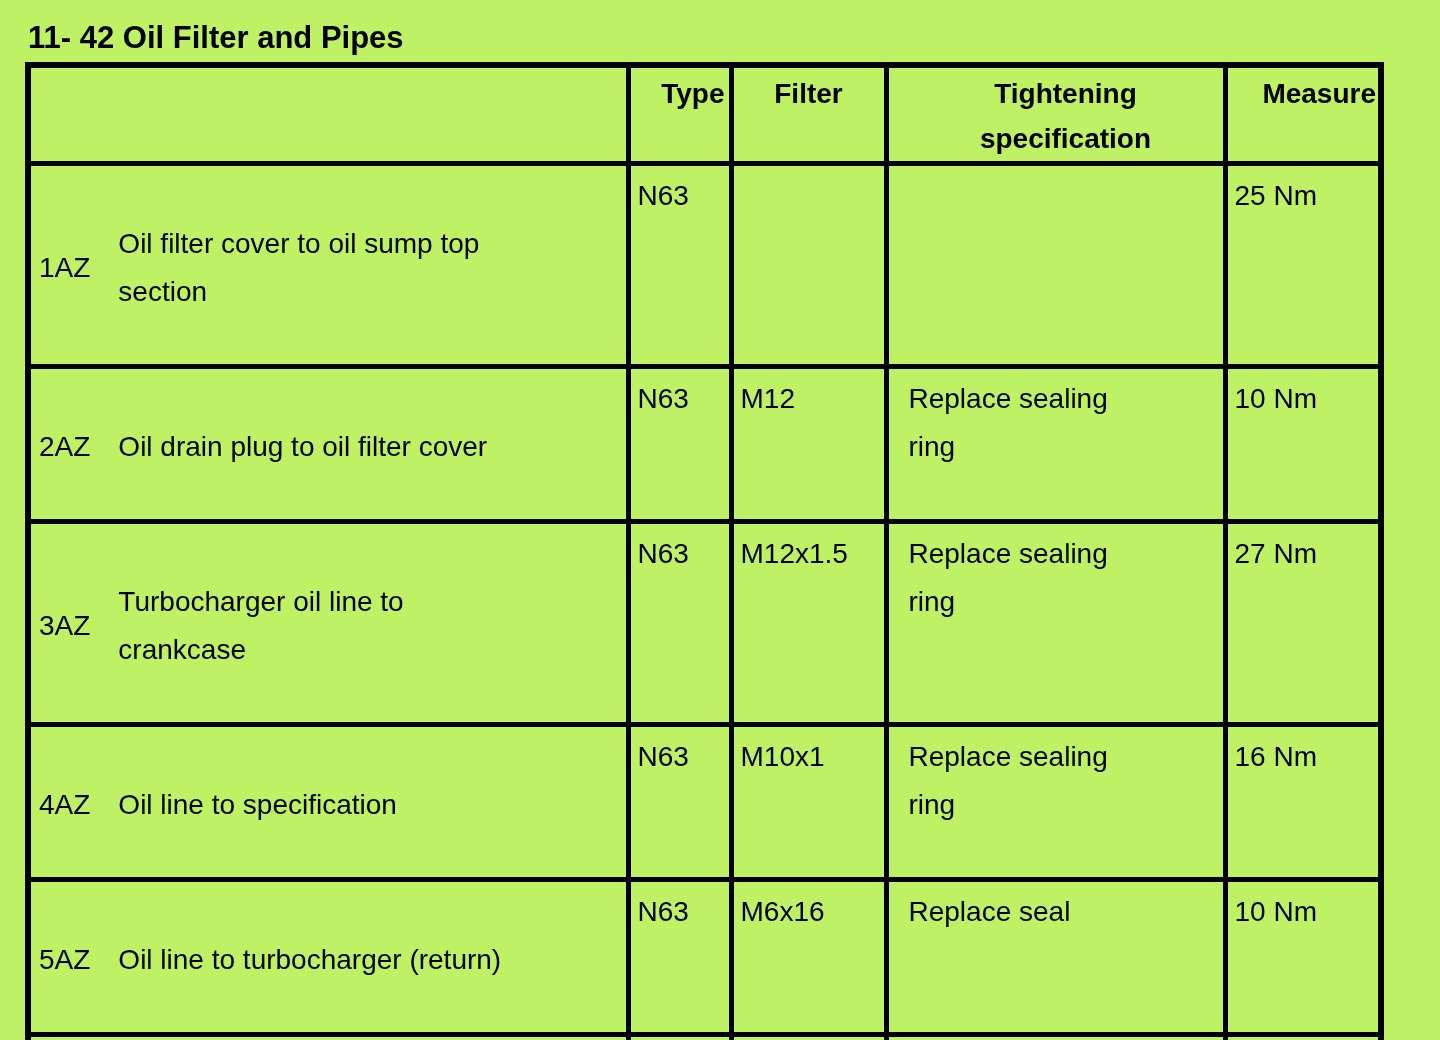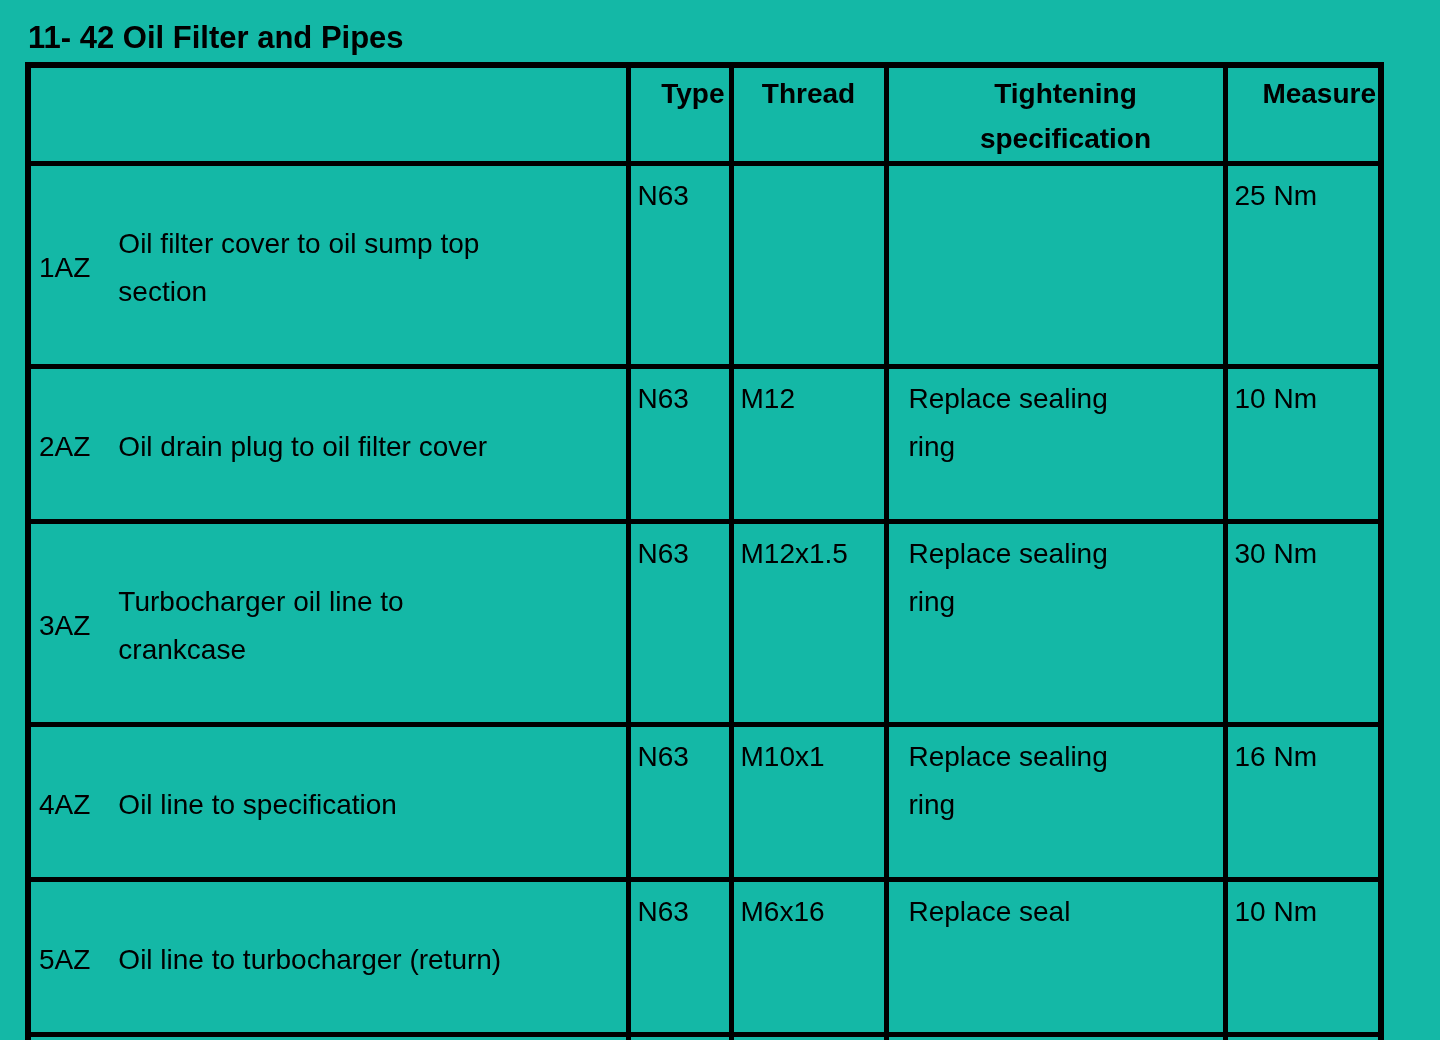--- a/index.html
+++ b/index.html
@@ -1,21 +1,21 @@
 <!DOCTYPE html>
 <html><head>
 <meta charset="utf-8">
 <style>
   * { margin: 0; padding: 0; box-sizing: border-box; }
   html, body { background: #ffffff; }
   .page {
     position: relative;
     width: 1440px;
     height: 1040px;
-    background: #14b8a6;
+    background: #bef264;
     color: #000000;
     font-family: "Liberation Sans", sans-serif;
     overflow: hidden;
   }
   .title {
     position: absolute;
     left: 28px;
     top: 20px;
     font-size: 31px;
     font-weight: bold;
@@ -85,21 +85,21 @@
       <col style="width:600px">
       <col style="width:103px">
       <col style="width:155px">
       <col style="width:339px">
       <col style="width:156px">
     </colgroup>
     <thead>
       <tr>
         <th class="c-item"></th>
         <th class="c-type">Type</th>
-        <th class="c-thread">Thread</th>
+        <th class="c-thread">Filter</th>
         <th class="c-tight">Tightening specification</th>
         <th class="c-measure">Measure</th>
       </tr>
     </thead>
     <tbody id="spec-tbody">
     <tr>
       <td class="c-item">
         <div class="item-flex">
           <span class="row-label">1AZ</span>
           <span class="row-desc">Oil filter cover to oil sump top
@@ -131,21 +131,21 @@
         <div class="item-flex">
           <span class="row-label">3AZ</span>
           <span class="row-desc">Turbocharger oil line to
 crankcase</span>
         </div>
       </td>
       <td class="c-type">N63</td>
       <td class="c-thread">M12x1.5</td>
       <td class="c-tight">Replace sealing
 ring</td>
-      <td class="c-measure">30 Nm</td>
+      <td class="c-measure">27 Nm</td>
     </tr>
 
     <tr>
       <td class="c-item">
         <div class="item-flex">
           <span class="row-label">4AZ</span>
           <span class="row-desc">Oil line to specification</span>
         </div>
       </td>
       <td class="c-type">N63</td>

